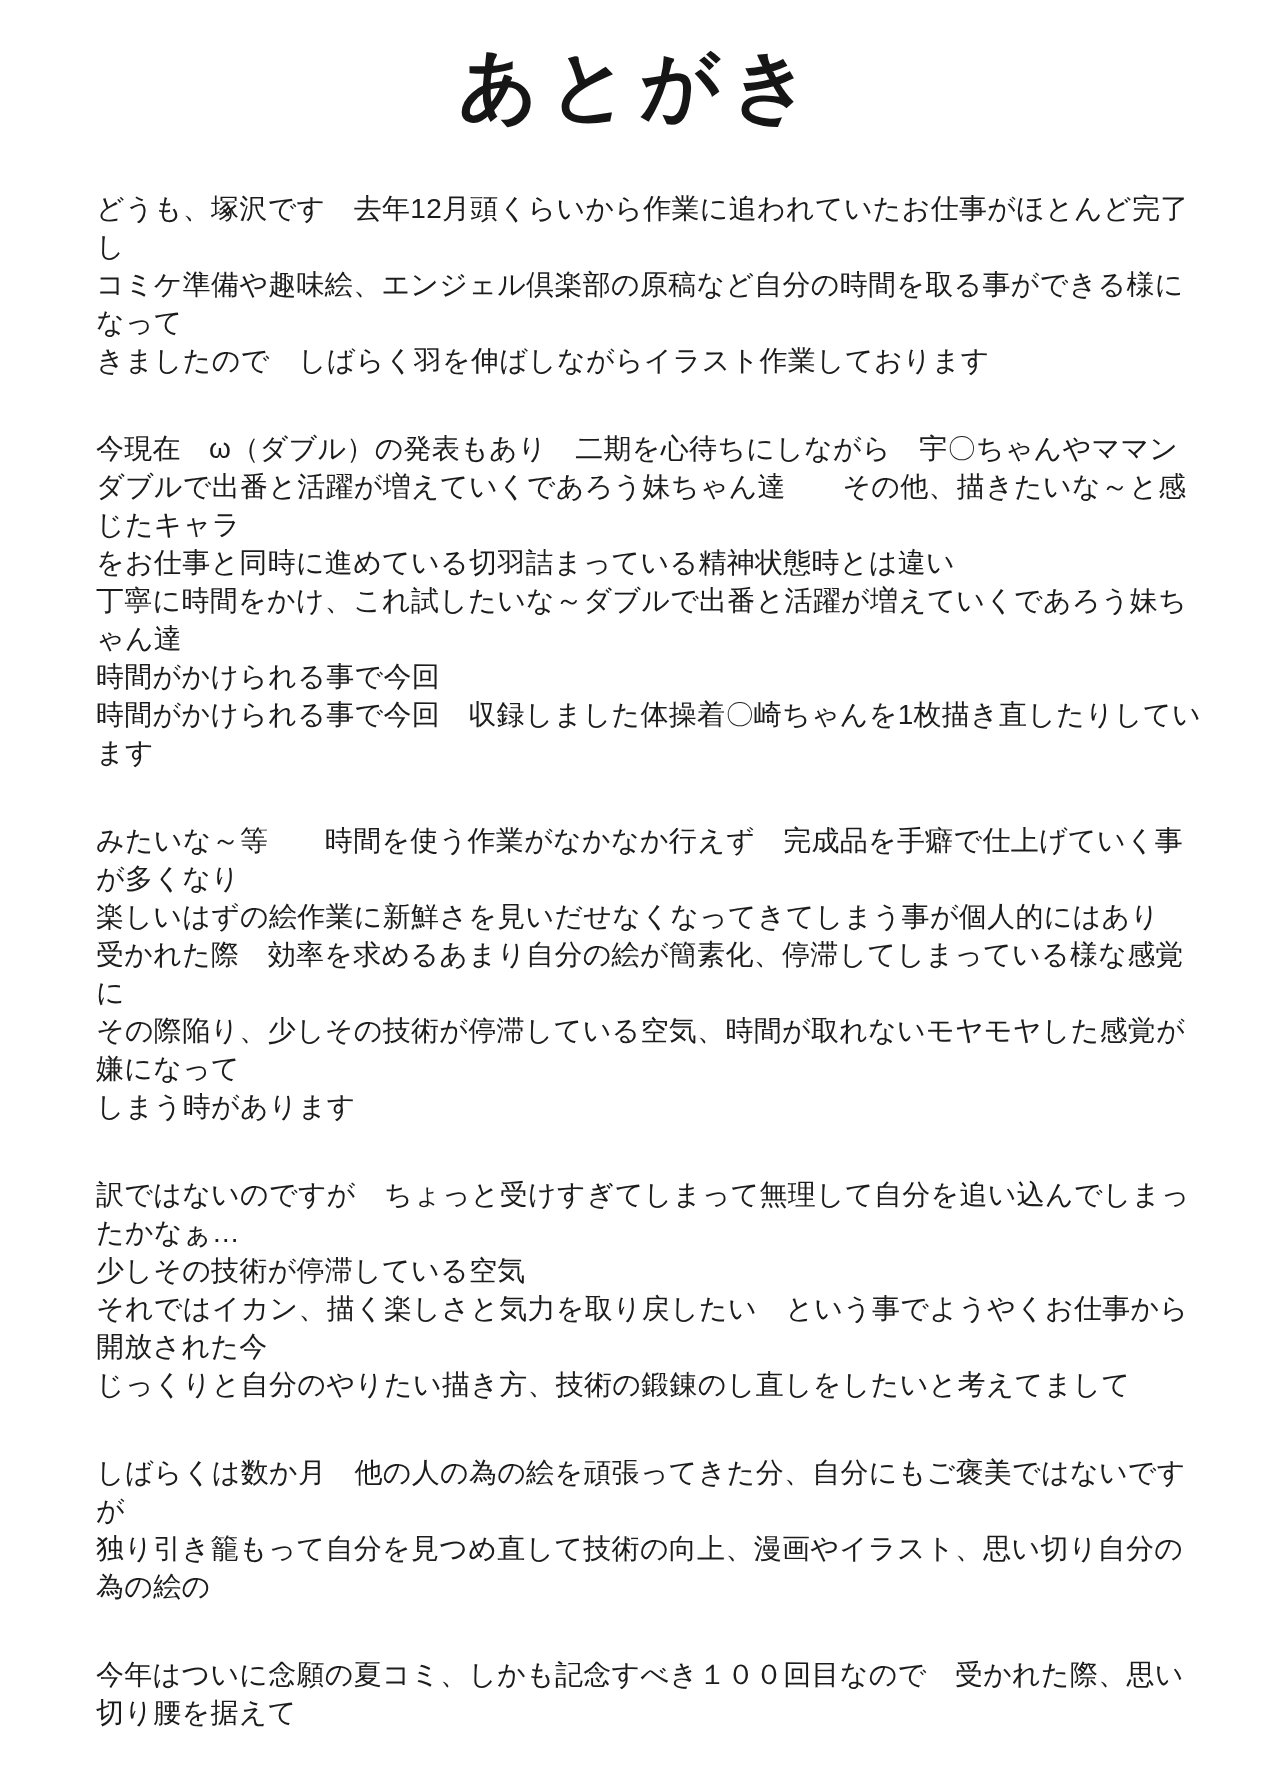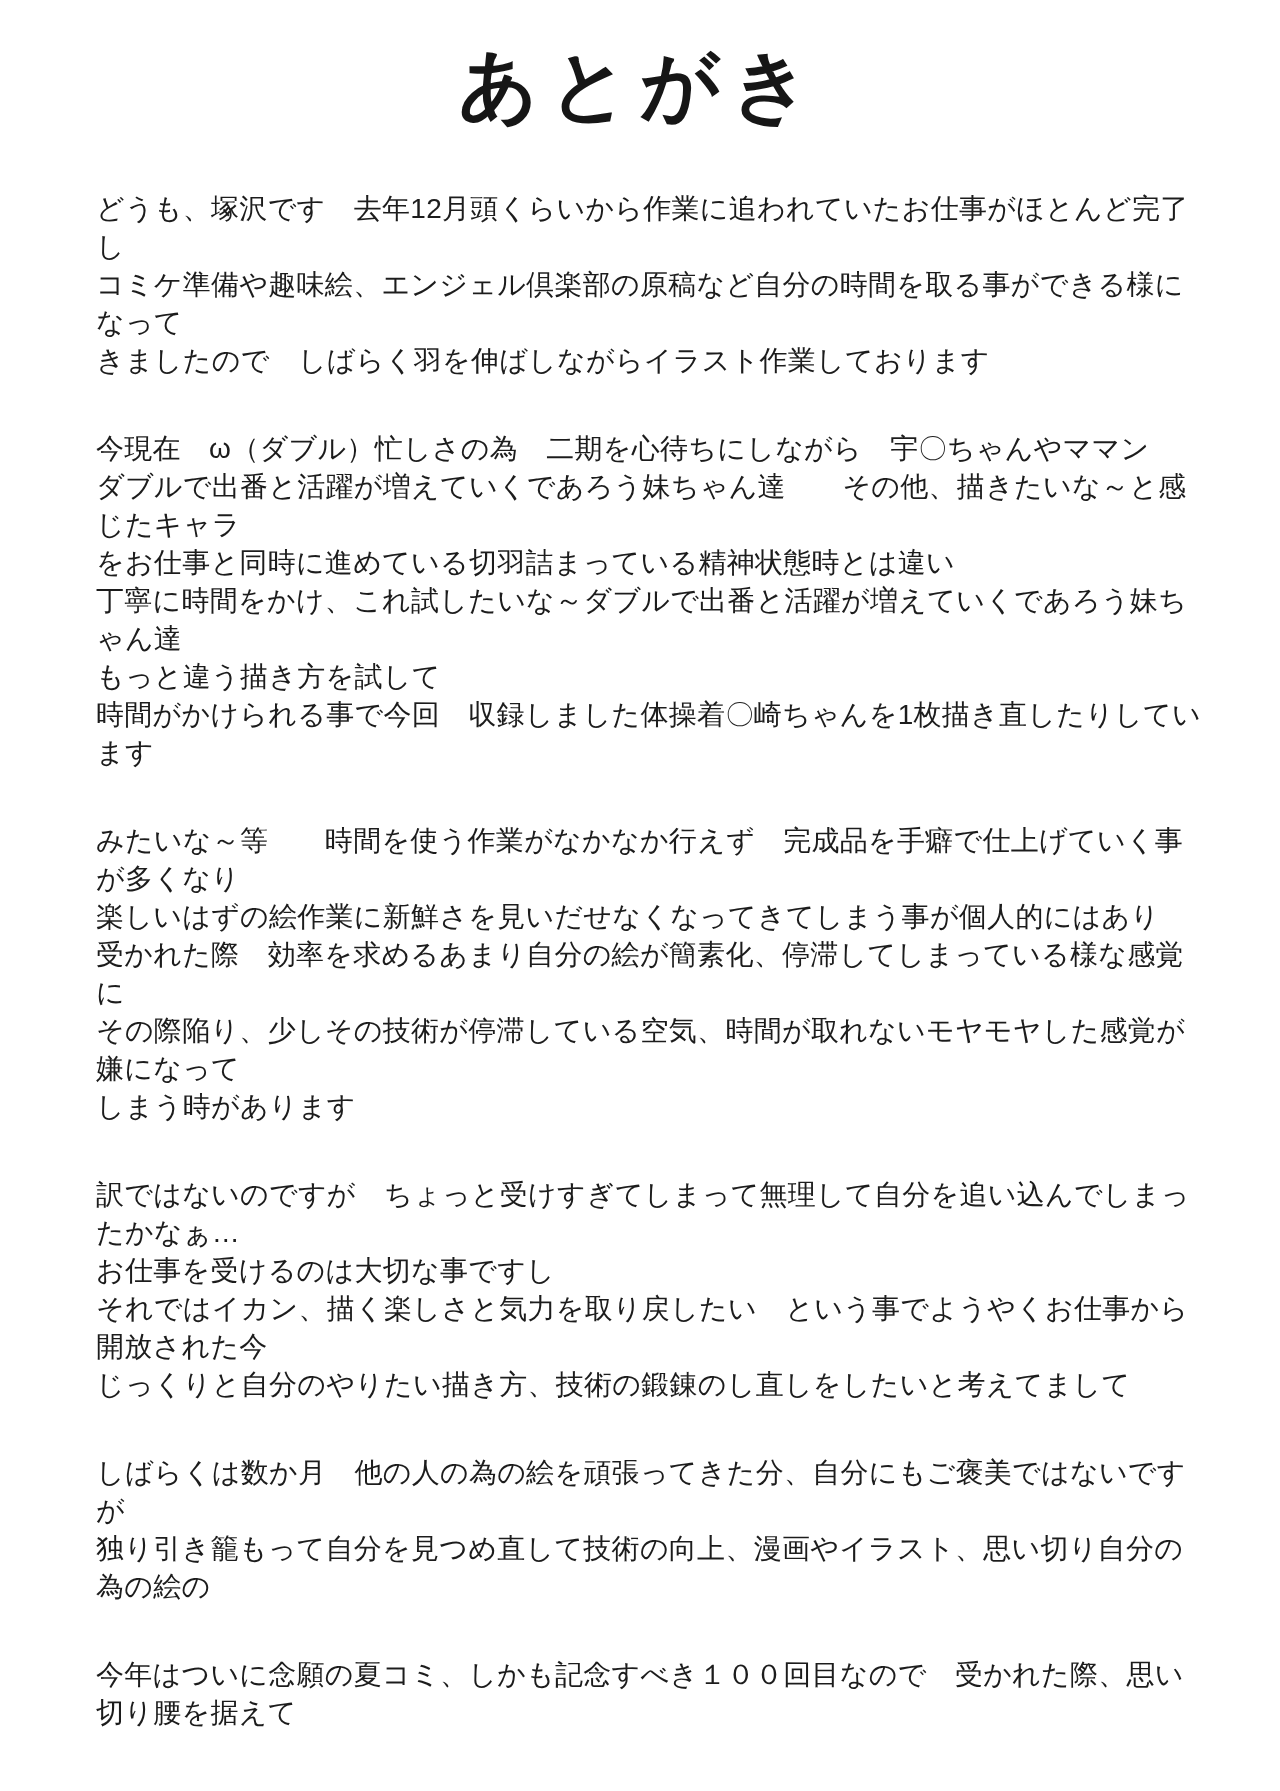--- a/index.html
+++ b/index.html
@@ -52,39 +52,39 @@
 
   <div class="body-text">
 
     <div class="para">
       <div class="line">どうも、塚沢です　去年12月頭くらいから作業に追われていたお仕事がほとんど完了し</div>
       <div class="line">コミケ準備や趣味絵、エンジェル倶楽部の原稿など自分の時間を取る事ができる様になって</div>
       <div class="line">きましたので　しばらく羽を伸ばしながらイラスト作業しております</div>
     </div>
 
     <div class="para">
-      <div class="line">今現在　ω（ダブル）忙しさの為　二期を心待ちにしながら　宇〇ちゃんやママン</div>
+      <div class="line">今現在　ω（ダブル）の発表もあり　二期を心待ちにしながら　宇〇ちゃんやママン</div>
       <div class="line">ダブルで出番と活躍が増えていくであろう妹ちゃん達　　その他、描きたいな～と感じたキャラ</div>
       <div class="line">をお仕事と同時に進めている切羽詰まっている精神状態時とは違い</div>
       <div class="line">丁寧に時間をかけ、これ試したいな～ダブルで出番と活躍が増えていくであろう妹ちゃん達</div>
-      <div class="line">もっと違う描き方を試して</div>
+      <div class="line">時間がかけられる事で今回</div>
       <div class="line">時間がかけられる事で今回　収録しました体操着〇崎ちゃんを1枚描き直したりしています</div>
     </div>
 
     <div class="para">
       <div class="line">みたいな～等　　時間を使う作業がなかなか行えず　完成品を手癖で仕上げていく事が多くなり</div>
       <div class="line">楽しいはずの絵作業に新鮮さを見いだせなくなってきてしまう事が個人的にはあり</div>
       <div class="line">受かれた際　効率を求めるあまり自分の絵が簡素化、停滞してしまっている様な感覚に</div>
       <div class="line">その際陥り、少しその技術が停滞している空気、時間が取れないモヤモヤした感覚が嫌になって</div>
       <div class="line">しまう時があります</div>
     </div>
 
     <div class="para">
       <div class="line">訳ではないのですが　ちょっと受けすぎてしまって無理して自分を追い込んでしまったかなぁ…</div>
-      <div class="line">お仕事を受けるのは大切な事ですし</div>
+      <div class="line">少しその技術が停滞している空気</div>
       <div class="line">それではイカン、描く楽しさと気力を取り戻したい　という事でようやくお仕事から開放された今</div>
       <div class="line">じっくりと自分のやりたい描き方、技術の鍛錬のし直しをしたいと考えてまして</div>
     </div>
 
     <div class="para">
       <div class="line">しばらくは数か月　他の人の為の絵を頑張ってきた分、自分にもご褒美ではないですが</div>
       <div class="line">独り引き籠もって自分を見つめ直して技術の向上、漫画やイラスト、思い切り自分の為の絵の</div>
     </div>
 
     <div class="para">

